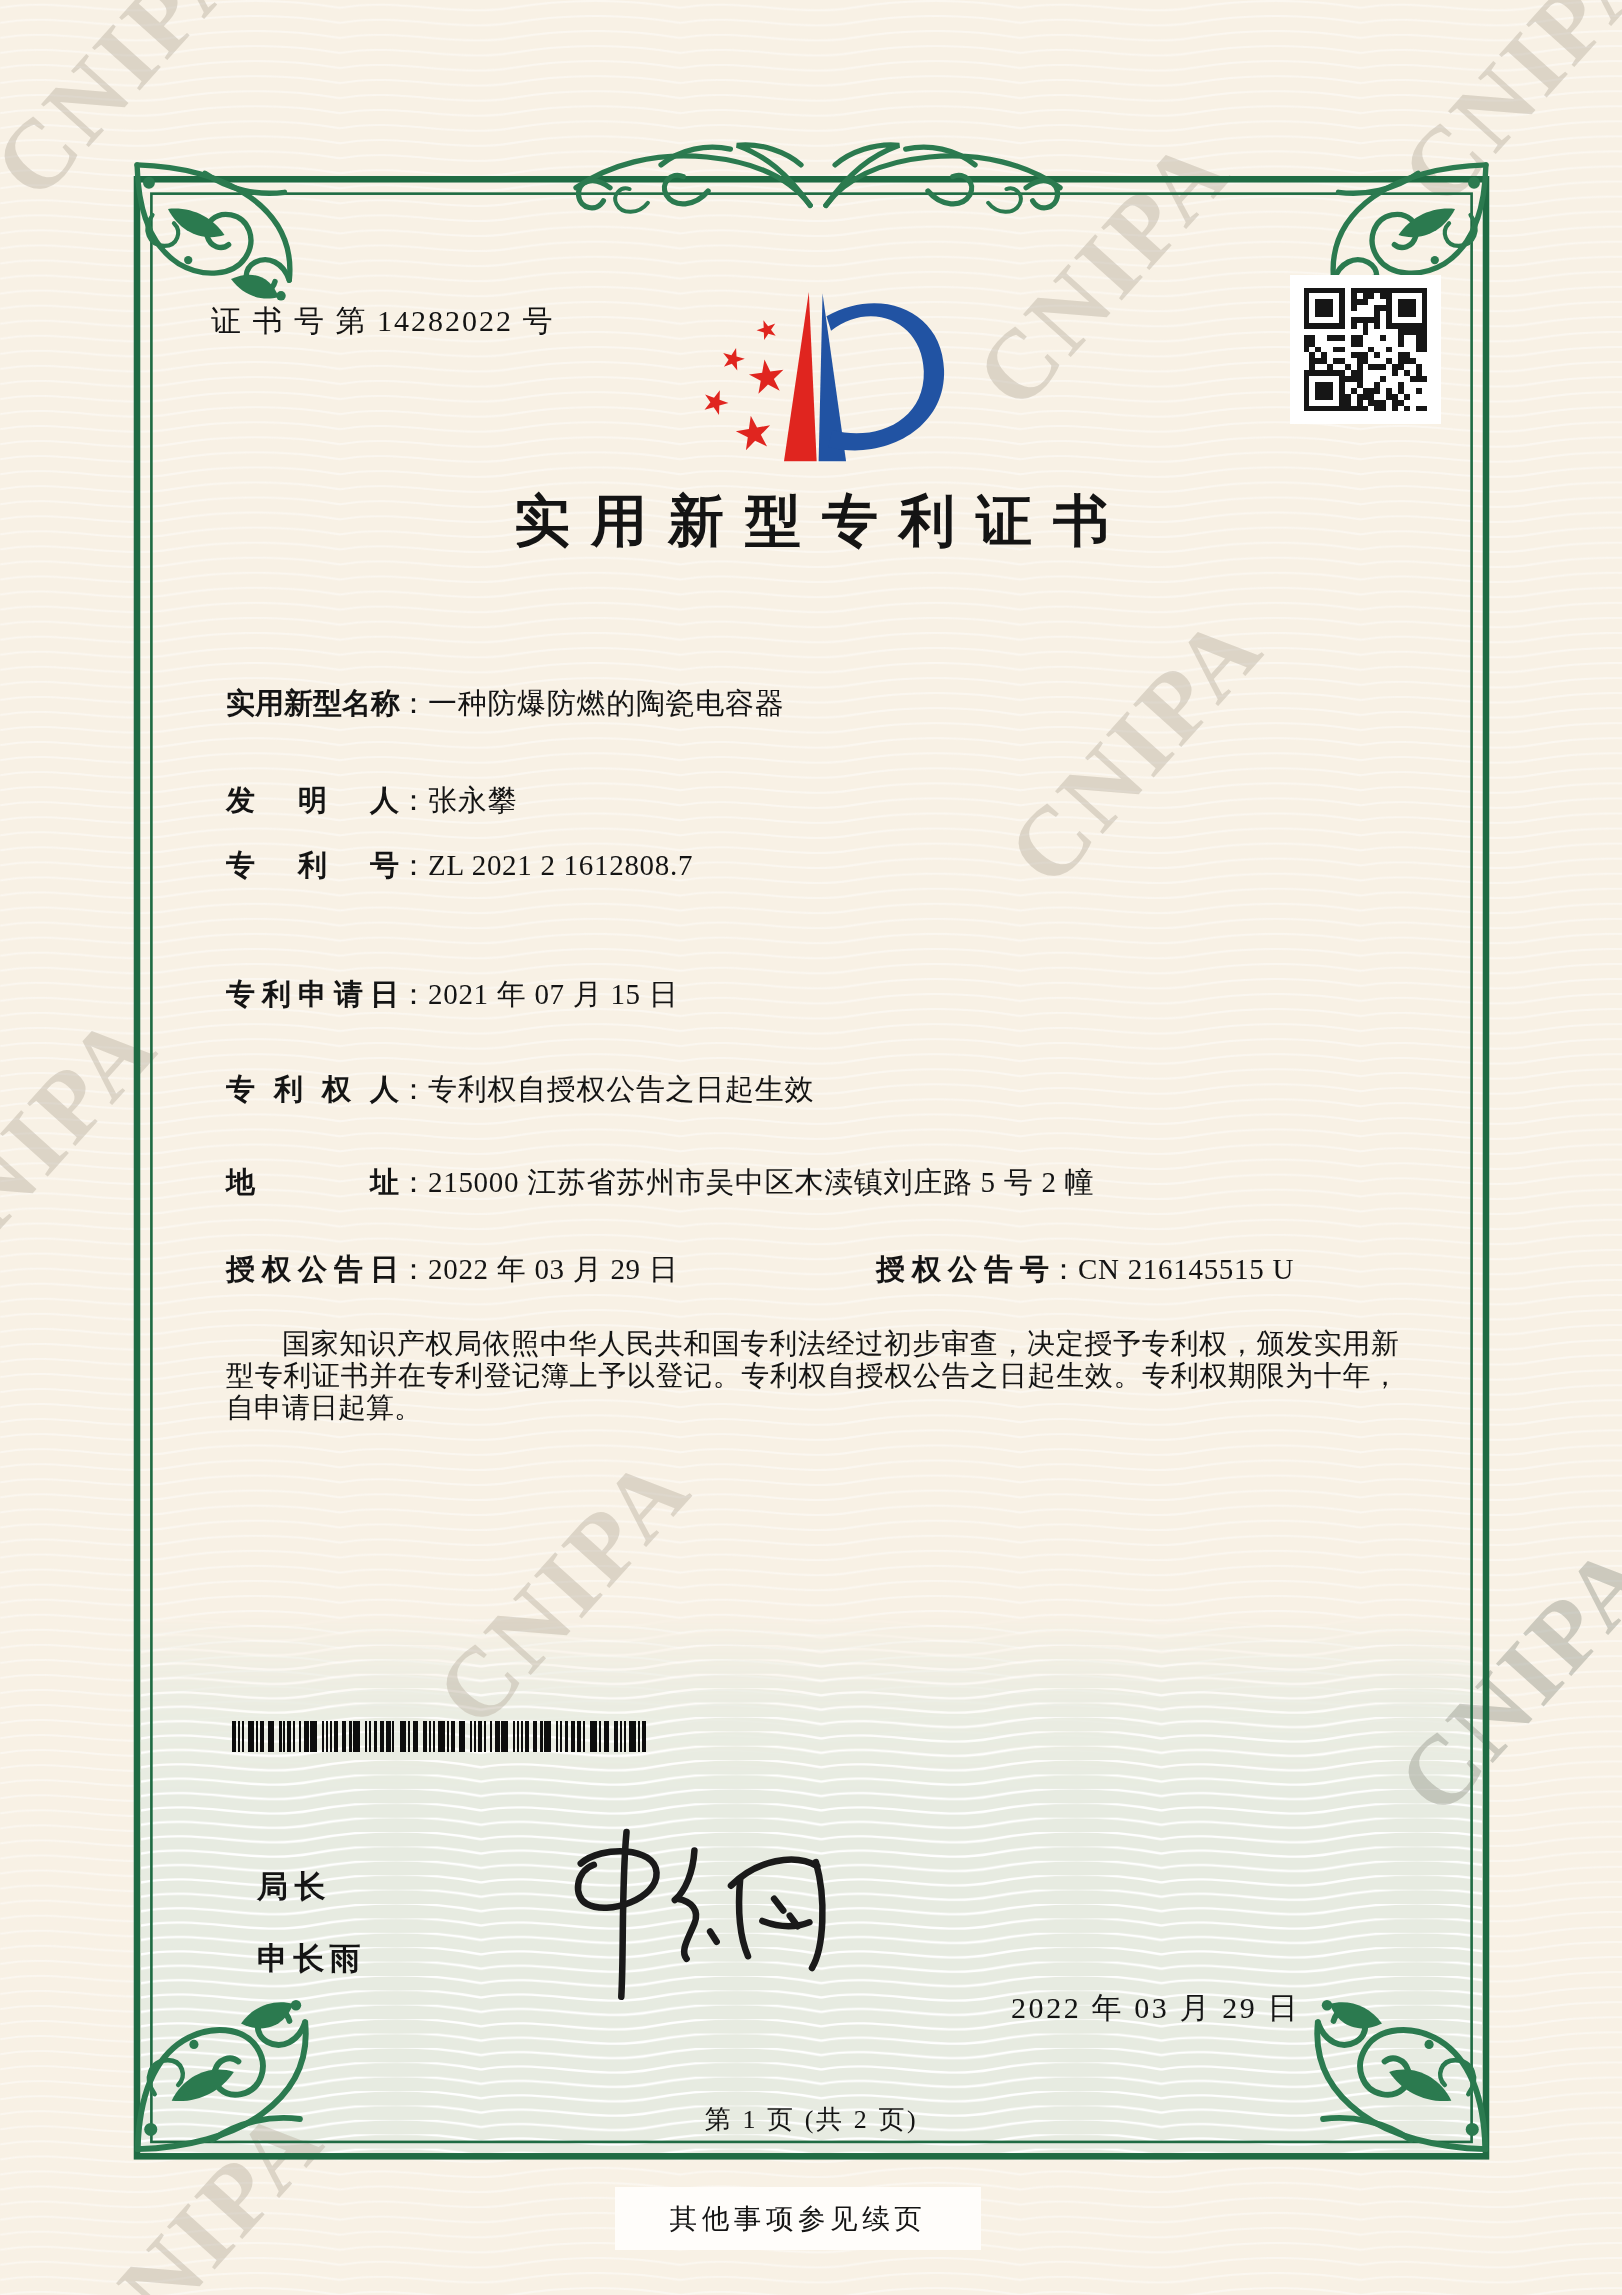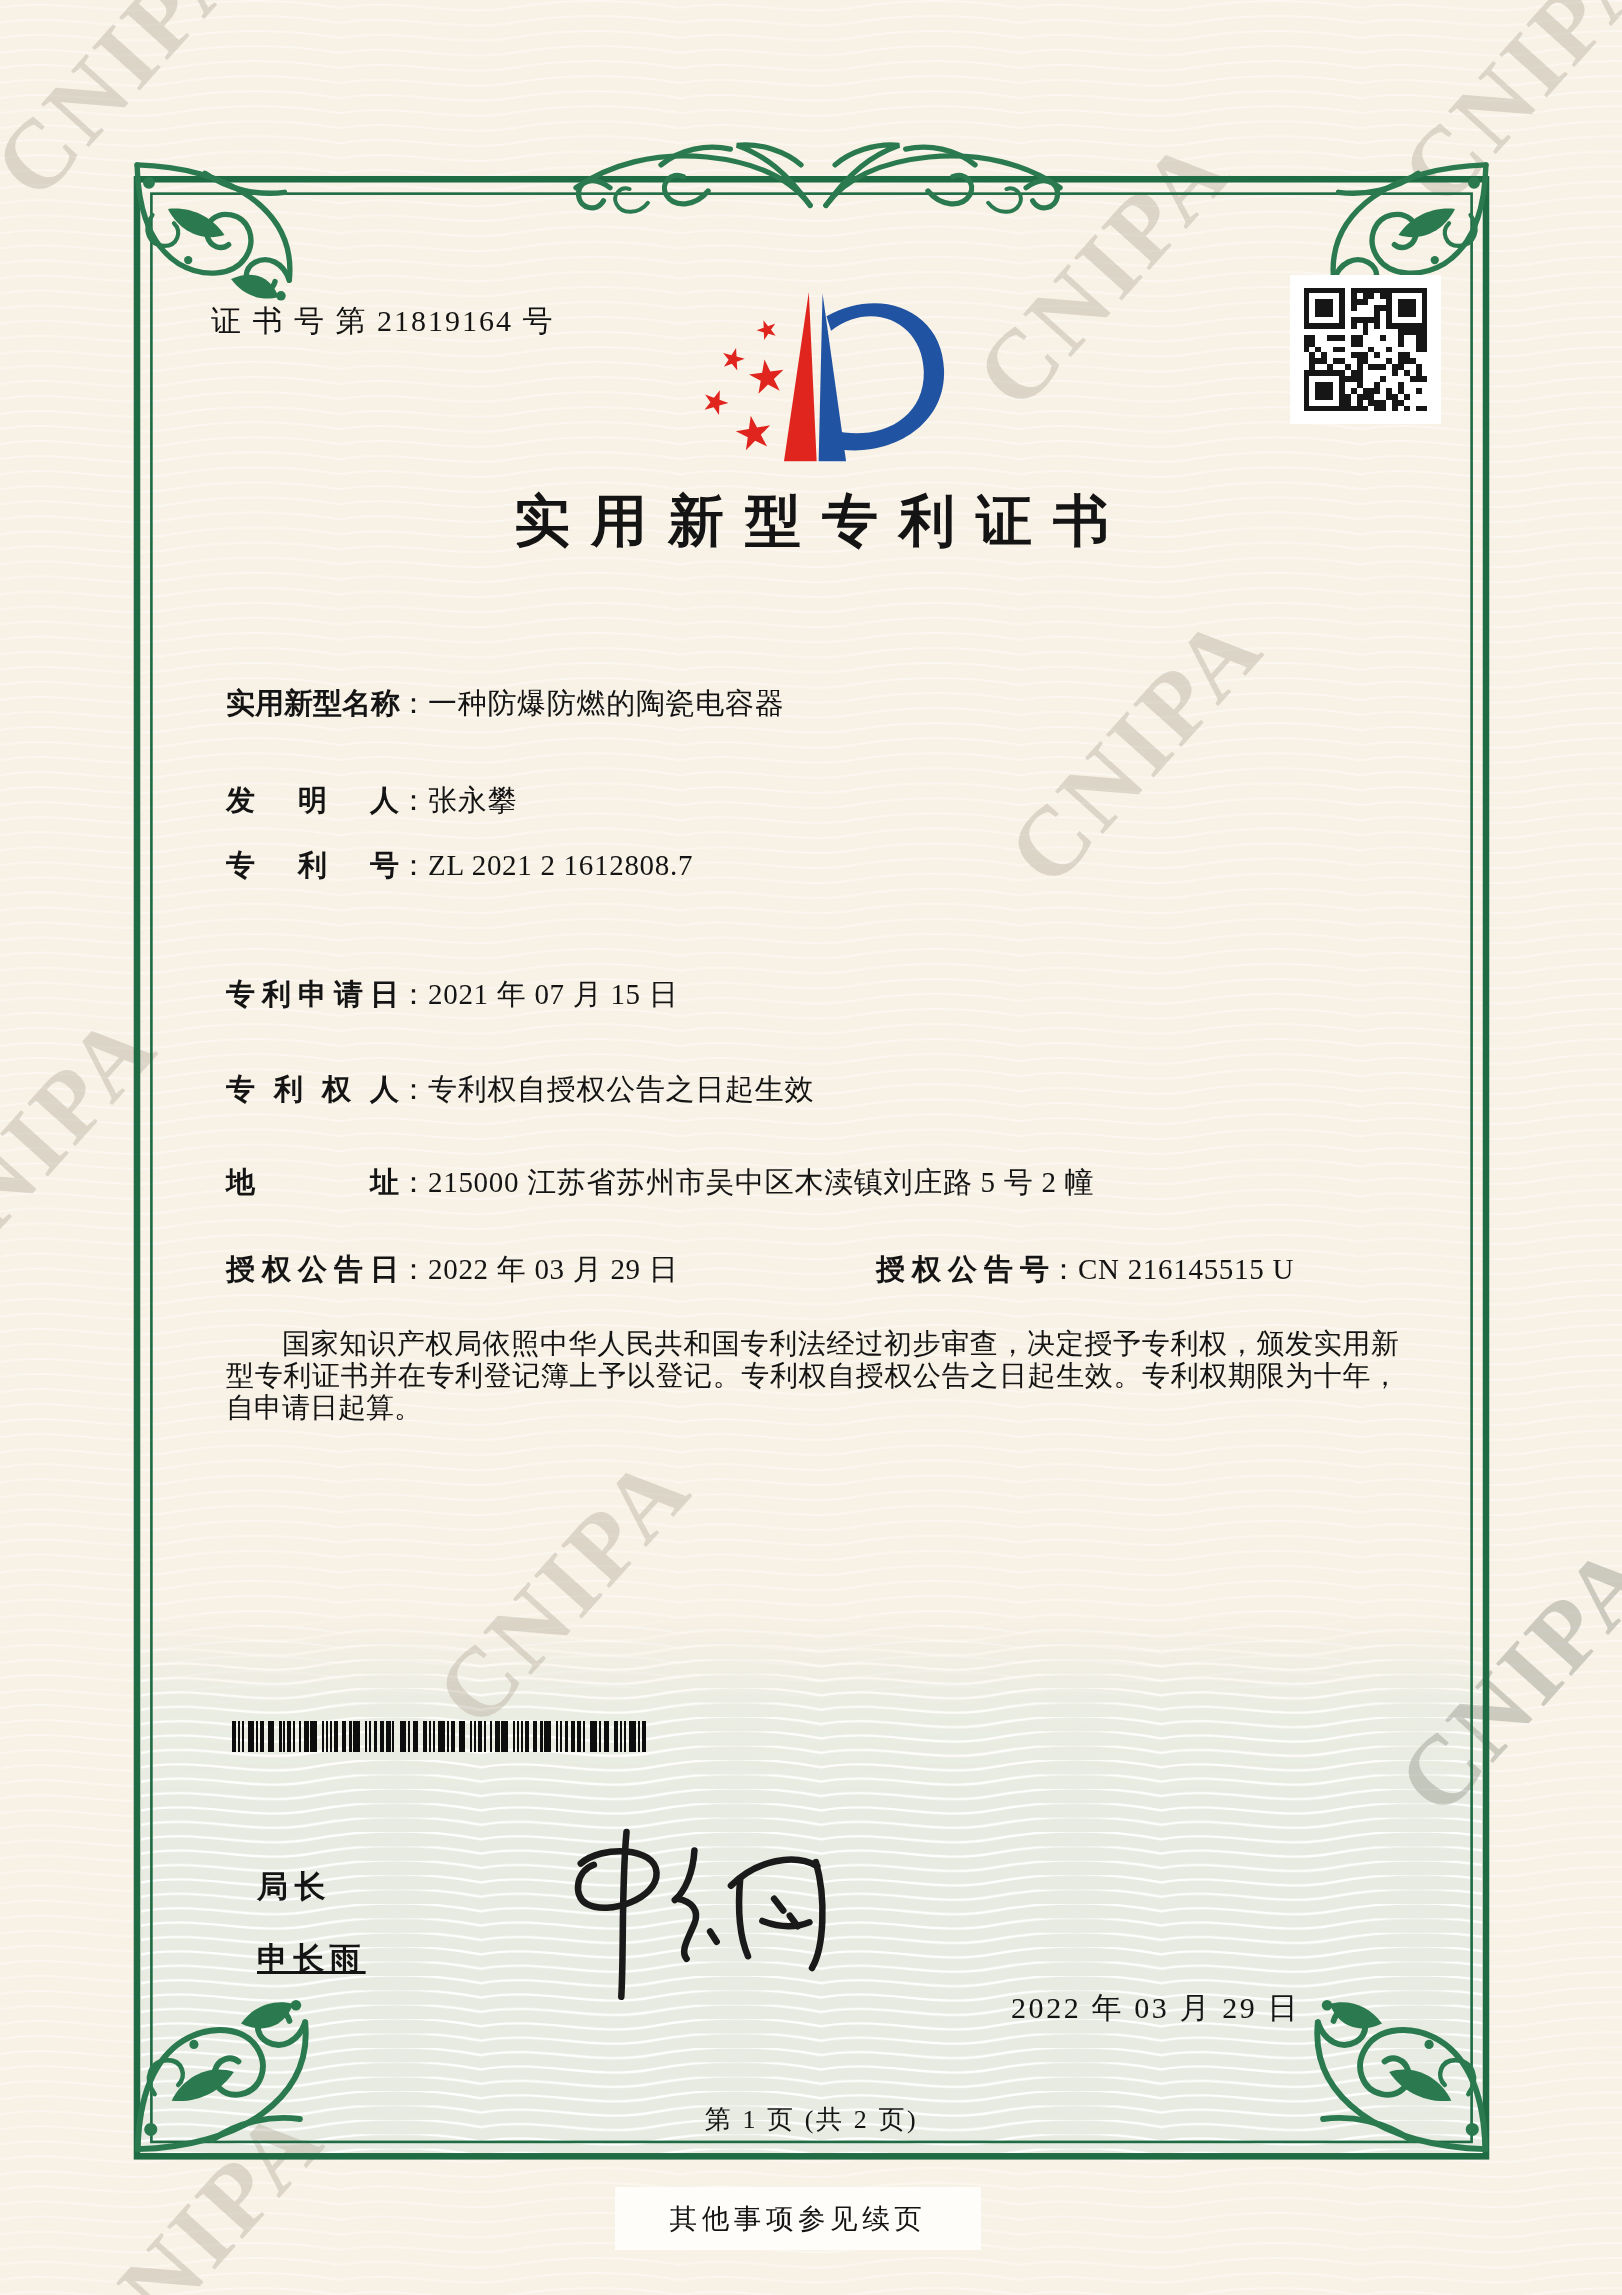--- a/index.html
+++ b/index.html
@@ -33,21 +33,21 @@
   .frow{left:226px;height:42px;font-size:29px;white-space:nowrap;width:1178px;}
   .flabel{display:inline-block;width:173px;text-align:justify;text-align-last:justify;font-weight:bold;}
   .fcolon{display:inline-block;}
   .fvalue{letter-spacing:0.7px;}
   .grant-pair{position:absolute;left:602px;top:0;white-space:nowrap;margin-left:48px;}
   .paras{left:226px;top:1328px;width:1173px;font-size:28px;line-height:32px;text-align:justify;}
   .paras p{margin:0;text-indent:56px;}
   .barcode{left:232px;top:1721px;width:419px;height:31px;display:flex;align-items:stretch;}
   .barcode .bar{background:#0d0d0d;height:100%;flex:none;}
   .director-label{left:257px;top:1866px;font-size:31px;font-weight:600;letter-spacing:6.5px;}
-  .director-name{left:257px;top:1938px;font-size:31px;font-weight:600;letter-spacing:5.2px;text-decoration:underline;}
+  .director-name{left:257px;top:1938px;font-size:31px;font-weight:600;letter-spacing:5.2px;}
   .issue-date{left:1011px;top:1988px;font-size:30px;letter-spacing:2.6px;white-space:nowrap;}
   .page-no{left:0;width:100%;top:2102px;text-align:center;font-size:26px;letter-spacing:2.6px;}
   .footer-strip{
     left:615px;top:2187px;width:366px;height:63px;background:#fffdfa;
     display:flex;align-items:center;justify-content:center;
     font-size:27.5px;letter-spacing:4.6px;
   }
   
   .qr-box{left:1290px;top:275px;width:151px;height:149px;background:#fff;
           display:flex;align-items:center;justify-content:center;}
@@ -135,21 +135,21 @@
       <use href="#cornerFlourish" x="200" y="2965" width="330" height="330"></use>
     </g>
   <g transform="translate(0,3508) scale(1,-1)">
       <use href="#cornerFlourish" x="200" y="2965" width="300" height="300"></use>
     </g>
   <g transform="translate(2480,3508) scale(-1,-1)">
       <use href="#cornerFlourish" x="200" y="2965" width="300" height="300"></use>
     </g>
 </svg>
 
-<div class="abs cert-no">证 书 号 第 21819164 号</div>
+<div class="abs cert-no">证 书 号 第 14282022 号</div>
 
 <svg class="abs" style="left:687px;top:281px" width="275" height="196" viewBox="1050 430 420 300">
   <polygon points="1236,447 1248,706 1198,706" fill="#e0251f"></polygon>
   <polygon points="1257,449 1293,706 1251,706" fill="#2153a3"></polygon>
   <path d="M1263,484 C1345,438 1440,474 1443,566 C1446,660 1345,706 1266,684
            L1272,658 C1336,676 1414,646 1412,568 C1410,492 1332,458 1270,506 Z" fill="#2153a3"></path>
   <g id="logo-stars" fill="#e0251f">
       <polygon points="0,-16 3.6,-4.944 15.216,-4.944 5.808,1.888 9.408,12.944 0,6.112 -9.408,12.944 -5.808,1.888 -15.216,-4.944 -3.6,-4.944" transform="translate(1172,505) rotate(-20)"></polygon>
       <polygon points="0,-18 4.05,-5.562 17.118,-5.562 6.534,2.1239999999999997 10.584,14.562000000000001 0,6.876 -10.584,14.562000000000001 -6.534,2.1239999999999997 -17.118,-5.562 -4.05,-5.562" transform="translate(1120,550) rotate(15)"></polygon>
       <polygon points="0,-28 6.3,-8.652 26.628,-8.652 10.164,3.304 16.464,22.652 0,10.696 -16.464,22.652 -10.164,3.304 -26.628,-8.652 -6.3,-8.652" transform="translate(1172,578) rotate(-8)"></polygon>

